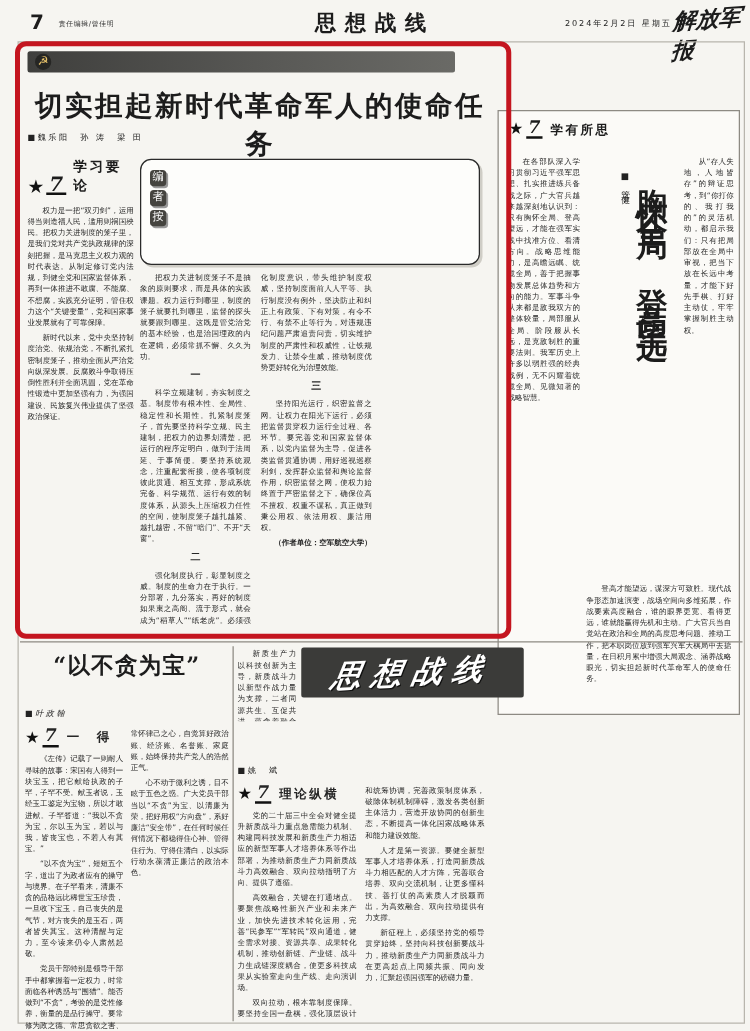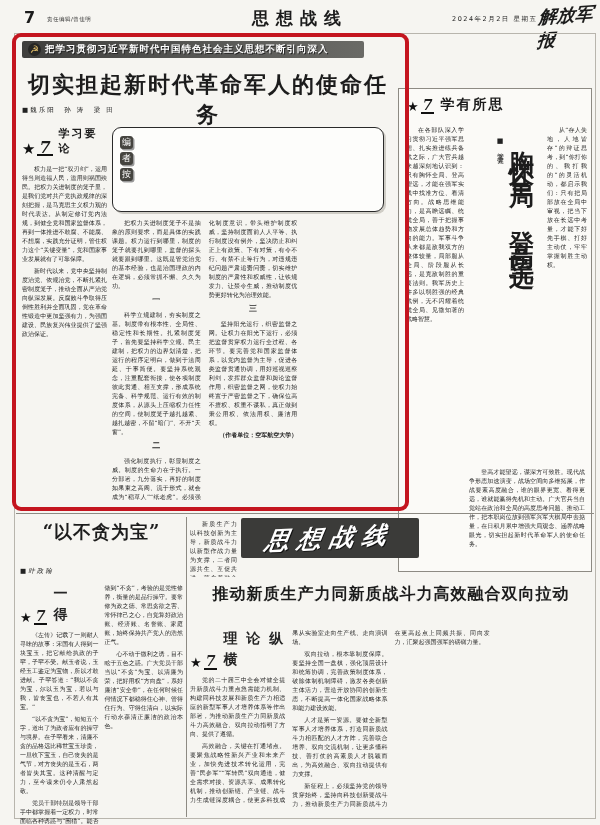--- a/index.html
+++ b/index.html
@@ -38,21 +38,21 @@
   .headline-main { font-size:22px; font-weight:bold; text-align:center; letter-spacing:2px; }
   .byline { font-size:6.5px; text-align:left; color:#222; letter-spacing:2px; }
 
   
   .rubric { display:flex; align-items:flex-end; gap:2px; }
   .rubric .star { font-size:15px; line-height:14px; color:#111; }
   .rubric .seven { font-size:16px; line-height:13px; font-weight:bold; font-style:italic;
     font-family:"DejaVu Serif","Liberation Serif",serif; border-bottom:2px solid #111; padding:0 2px; }
   .rubric .rname { font-size:11px; font-weight:bold; letter-spacing:2px; margin-left:4px; }
   .rubric.small .star{font-size:13px;} .rubric.small .seven{font-size:14px;}
-  .rubric.small .rname{font-size:14px;}
+  .rubric.small .rname{font-size:10px;}
 
   .t { font-size:6px; line-height:1.5; text-align:justify; color:#262626; }
   .t p { margin-bottom:3px; text-indent:12px; }
   .marker { text-align:center; font-weight:bold; font-size:8px; margin:4px 0; text-indent:0 !important; }
   .author-line { text-align:right; font-weight:bold; text-indent:0 !important; }
 
   
   .ednote { border:1.5px solid #2a2a2a; border-radius:9px; background:#fdfdfb;
     padding:7px 8px 6px 32px; position:relative;
     box-shadow:2px 2px 0 #cfcdc6; }
@@ -99,21 +99,20 @@
   <div class="abs" style="left:538px; top:3px;">
     <span class="masthead">解放军报</span>
   </div>
 
   <div class="abs page-border" style="left:14px; top:33px; width:582px; height:786px;"></div>
 
   <div class="abs red-box" style="left:12px; top:33px; width:397px; height:478px;"></div>
 
   <div class="abs banner" style="left:22px; top:41px; width:342px; height:17px;">
     <span class="emblem">☭</span>
-    <span class="btxt">把学习贯彻习近平新时代中国特色社会主义思想不断引向深入</span>
   </div>
 
   <div class="abs headline-main" style="left:22px; top:70px; width:372px;">切实担起新时代革命军人的使命任务</div>
   <div class="abs byline" style="left:22px; top:106px; width:372px;">■魏乐阳　孙 涛　梁 田</div>
 
   <div class="abs" style="left:22px; top:126px; width:85px; height:380px;">
     <div class="rubric">
       <span class="star">★</span>
       <span class="seven">7</span>
       <span class="rname">学习要论</span>
@@ -181,21 +180,21 @@
     </div>
   </div>
 
   <div class="abs t" style="left:190px; top:519px; width:47px; height:58px; overflow:hidden;">
     <p>新质生产力以科技创新为主导，新质战斗力以新型作战力量为支撑，二者同源共生、互促共进，蕴含着融合发展的巨大潜能。</p>
   </div>
   <div class="abs callig-box" style="left:241px; top:518px; width:178px; height:40px;">
     <span class="callig">思想战线</span>
   </div>
 
-  <div class="abs headline-theory" style="left:190px; top:584px; width:402px;">推动新质生产力同新质战斗力高效融合双向拉动</div>
+  <div class="abs byline" style="left:190px; top:612px; width:402px;">■姚　斌</div>
 
   <div class="abs t cols4" style="left:190px; top:628px; width:402px; height:188px;">
     <div class="rubric small rubric-inline">
       <span class="star">★</span>
       <span class="seven">7</span>
       <span class="rname">理论纵横</span>
     </div>
     <p>党的二十届三中全会对健全提升新质战斗力重点急需能力机制、构建同科技发展和新质生产力相适应的新型军事人才培养体系等作出部署，为推动新质生产力同新质战斗力高效融合、双向拉动指明了方向、提供了遵循。</p>
     <p>高效融合，关键在打通堵点。要聚焦战略性新兴产业和未来产业，加快先进技术转化运用，完善“民参军”“军转民”双向通道，健全需求对接、资源共享、成果转化机制，推动创新链、产业链、战斗力生成链深度耦合，使更多科技成果从实验室走向生产线、走向演训场。</p>
     <p>双向拉动，根本靠制度保障。要坚持全国一盘棋，强化顶层设计和统筹协调，完善政策制度体系，破除体制机制障碍，激发各类创新主体活力，营造开放协同的创新生态，不断提高一体化国家战略体系和能力建设效能。</p>

